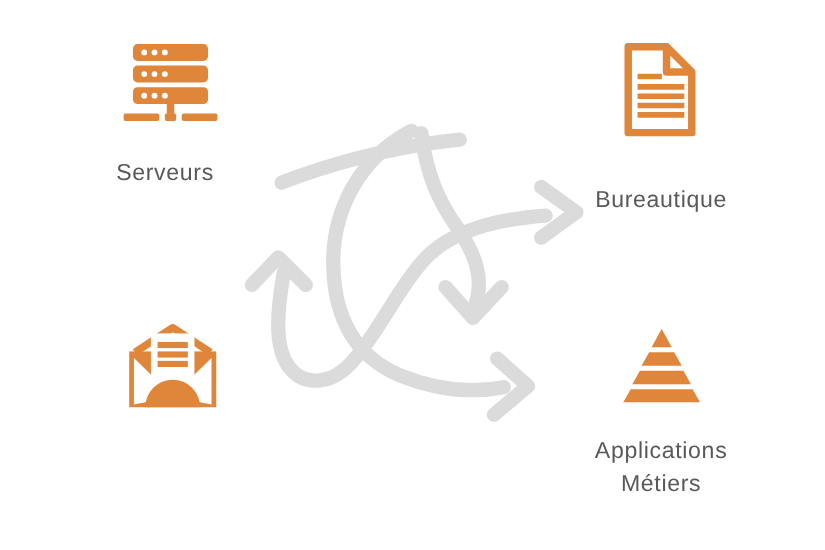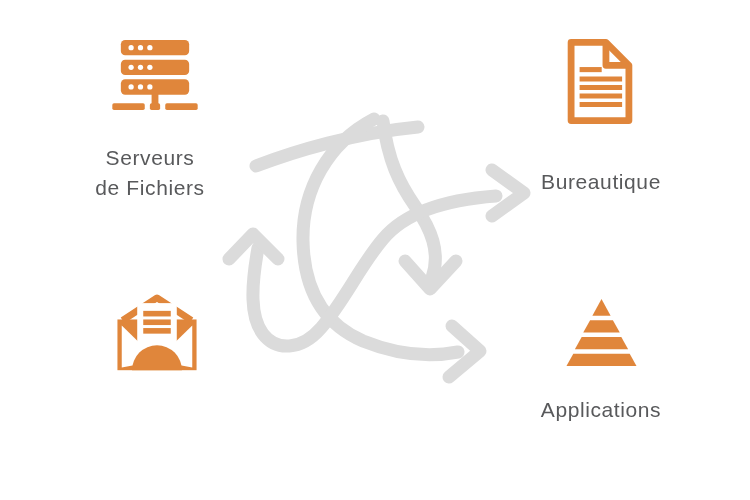--- a/index.html
+++ b/index.html
@@ -95,21 +95,20 @@
           <circle cx="33" cy="32" r="3.1"></circle>
           <circle cx="44" cy="32" r="3.1"></circle>
         <circle cx="22" cy="55" r="3.1"></circle>
           <circle cx="33" cy="55" r="3.1"></circle>
           <circle cx="44" cy="55" r="3.1"></circle>
       </g>
     </svg>
   </div>
   <div class="node-label tl-label">
     <div>Serveurs</div>
-    <div>de Fichiers</div>
   </div>
 
   <div class="icon-box tr-icon">
     <svg viewBox="0 0 80 100" aria-hidden="true">
       <path d="M6,4 H47 L74,31 V96 H6 Z" fill="#ffffff" stroke="var(--accent)" stroke-width="8" stroke-linejoin="round"></path>
       <path d="M47,4 V31 H74" fill="none" stroke="var(--accent)" stroke-width="8" stroke-linejoin="round"></path>
       <g stroke="var(--accent)" stroke-width="6">
         <path d="M16,36 H42"></path>
         <path d="M16,47 H66"></path>
         <path d="M16,57 H66"></path>
@@ -150,15 +149,16 @@
       <g fill="var(--accent)">
         <path d="M50,0 L62,22 L38,22 Z"></path>
         <path d="M35,28 L65,28 L74,44 L26,44 Z"></path>
         <path d="M24,50 L76,50 L85,66 L15,66 Z"></path>
         <path d="M13,72 L87,72 L96,88 L4,88 Z"></path>
       </g>
     </svg>
   </div>
   <div class="node-label br-label">
     <div>Applications</div>
+    <div>Métiers</div>
   </div>
 
 </div>
 
 </body></html>

